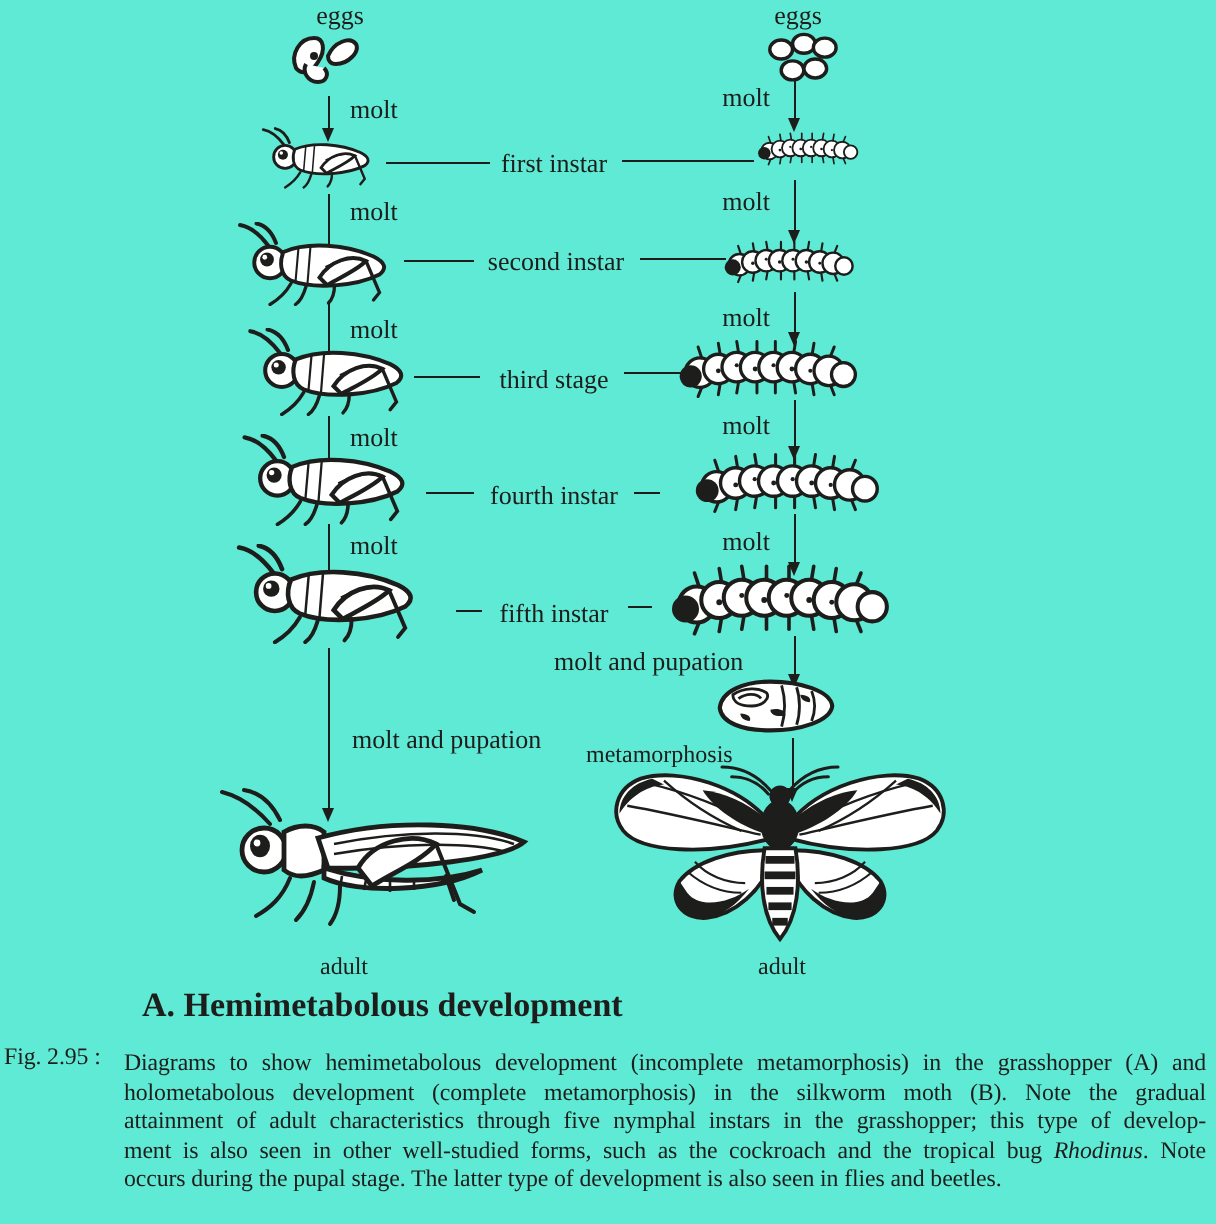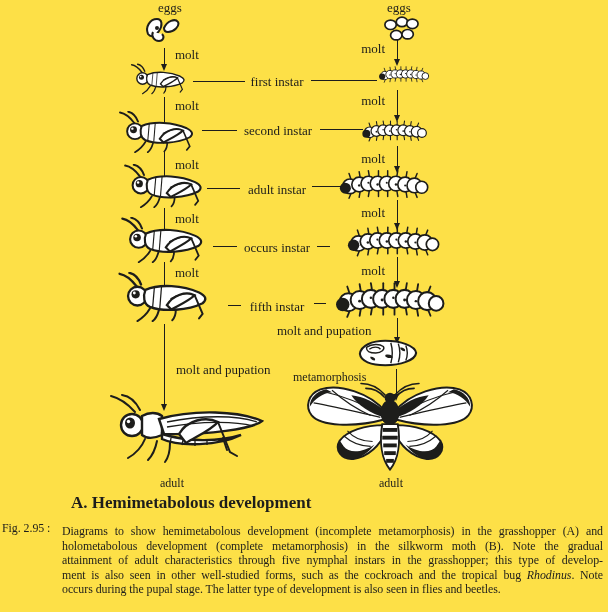--- a/index.html
+++ b/index.html
@@ -2,21 +2,21 @@
 <html><head>
 <meta charset="utf-8">
 <style>
   :root { --ink: #1d1d1b; }
   * { margin: 0; padding: 0; box-sizing: border-box; }
   html, body { background: #ffffff; }
   #figure {
     position: relative;
     width: 608px;
     height: 612px;
-    background: #fde047;
+    background: #5eead4;
     color: var(--ink);
     font-family: "Liberation Serif", "DejaVu Serif", serif;
     overflow: hidden;
   }
   
   .lbl {
     position: absolute;
     font-size: 13px;
     line-height: 14px;
     white-space: nowrap;
@@ -297,25 +297,25 @@
 
   <div class="hl" style="left:193px;top:81px;width:52px"></div>
   <span class="lbl" style="left:277px;top:75px">first instar</span>
   <div class="hl" style="left:311px;top:80px;width:66px"></div>
 
   <div class="hl" style="left:202px;top:130px;width:35px"></div>
   <span class="lbl" style="left:278px;top:124px">second instar</span>
   <div class="hl" style="left:320px;top:129px;width:43px"></div>
 
   <div class="hl" style="left:207px;top:188px;width:33px"></div>
-  <span class="lbl" style="left:277px;top:183px">adult instar</span>
+  <span class="lbl" style="left:277px;top:183px">third stage</span>
   <div class="hl" style="left:312px;top:186px;width:35px"></div>
 
   <div class="hl" style="left:213px;top:246px;width:24px"></div>
-  <span class="lbl" style="left:277px;top:241px">occurs instar</span>
+  <span class="lbl" style="left:277px;top:241px">fourth instar</span>
   <div class="hl" style="left:317px;top:246px;width:13px"></div>
 
   <div class="hl" style="left:228px;top:305px;width:13px"></div>
   <span class="lbl" style="left:277px;top:300px">fifth instar</span>
   <div class="hl" style="left:314px;top:303px;width:12px"></div>
 
   <span class="lbl" style="left:399px;top:1px">eggs</span>
   <svg class="art" style="left:383px;top:16px;width:36px;height:27px" preserveAspectRatio="none">
       <use href="#sym-eggs-b"></use>
     </svg>

